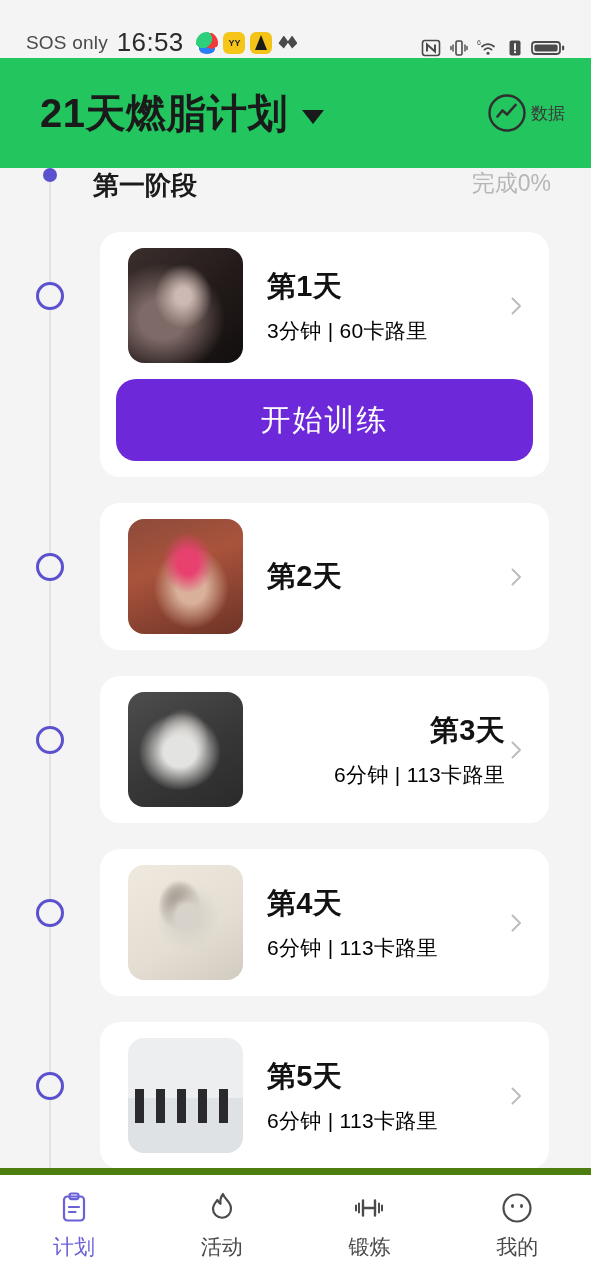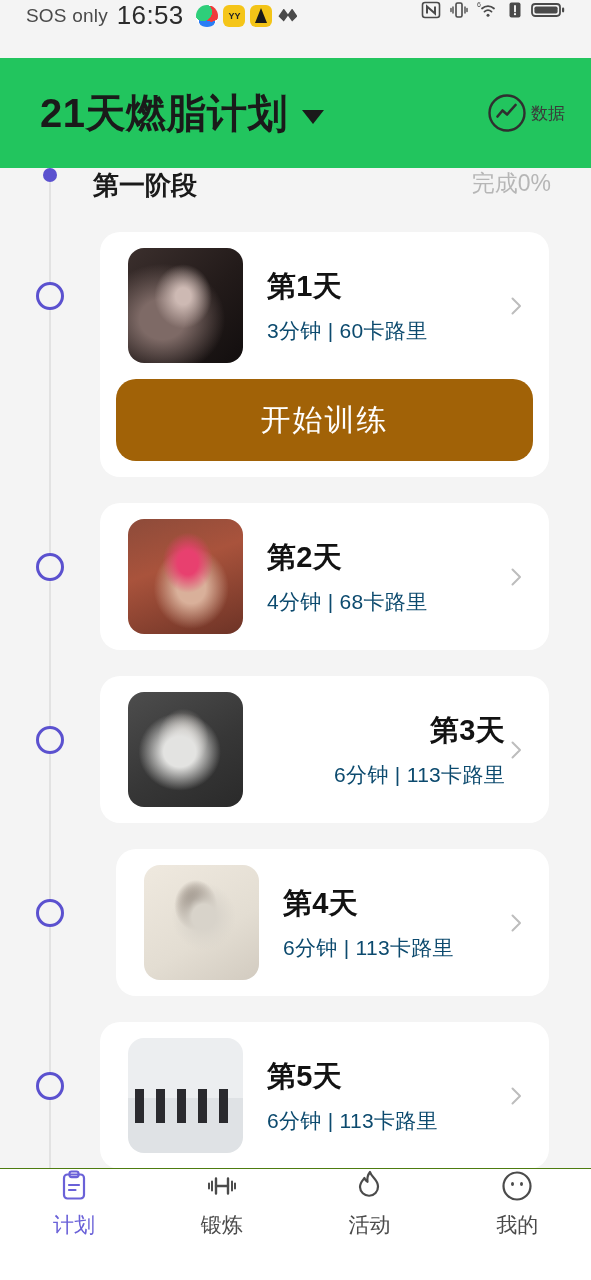--- a/index.html
+++ b/index.html
@@ -7,21 +7,21 @@
   body {
     font-family:"Liberation Sans","DejaVu Sans",sans-serif;
     background:#f4f4f4;
     color:#1d1d1f;
     overflow:hidden;
     position:relative;
   }
 
   
   .statusbar{
-    height:58px; display:flex; align-items:flex-start;
+    height:58px; display:flex; align-items:flex-end;
     padding:0 26px; background:#f4f4f4;
   }
   .sb-left{ display:flex; align-items:center; gap:9px; flex:1; }
   .sb-carrier{ font-size:19px; color:#4a4a4a; letter-spacing:.2px; }
   .sb-time{ font-size:26px; color:#2b2b2b; letter-spacing:.3px; }
   .sb-apps{ display:flex; align-items:center; gap:5px; margin-left:4px; }
   .appico{ width:22px; height:22px; border-radius:6px; display:block; }
   .ai1{ background:
       radial-gradient(circle at 32% 32%, #2ecf7a 0 42%, transparent 43%),
       radial-gradient(circle at 70% 40%, #ef3b3b 0 38%, transparent 39%),
@@ -88,25 +88,25 @@
     background:#ffffff; border-radius:20px;
     padding:16px; display:flex; flex-direction:column;
   }
   .card-main{ display:flex; align-items:center;margin-left:12px; }
   .thumb{
     width:115px; height:115px; border-radius:16px;
     flex:0 0 auto; overflow:hidden; position:relative;
   }
   .card-txt{ flex:1; margin-left:24px; }
   .day-title{ font-size:29px; font-weight:bold; color:#121212; letter-spacing:.3px; }
-  .day-meta{ font-size:21px; color:#0c4a6e; margin-top:10px; letter-spacing:.3px; }
+  .day-meta{ font-size:21px; color:#000000; margin-top:10px; letter-spacing:.3px; }
   .chev{ width:22px; height:22px; flex:0 0 auto; margin-right:6px; }
   .start-btn{
     margin-top:16px; height:82px; border-radius:20px;
-    background:#a16207; display:flex; align-items:center; justify-content:center;
+    background:#6d28d9; display:flex; align-items:center; justify-content:center;
     color:#fff; font-size:30px; font-weight:500; letter-spacing:2px;
     border:none; width:100%; font-family:Liberation Serif, serif;
   }
 
   
   .th1{ background:
      radial-gradient(ellipse at 48% 42%, #cdb9b3 0 9%, transparent 34%),
      radial-gradient(ellipse at 30% 62%, #7e6a66 0 20%, transparent 55%),
      linear-gradient(135deg,#3b2f2d 0%,#231b1a 55%,#120e0e 100%); }
   .th2{ background:
@@ -125,21 +125,21 @@
      linear-gradient(to bottom,#eceef0 0 52%, #dfe2e5 52% 100%),
      #e8eaec; position:relative; }
   .th5::after{ content:""; position:absolute; left:6%; top:44%;
     right:6%; height:30%;
     background:repeating-linear-gradient(90deg,#2a2a2e 0 9px, transparent 9px 21px); }
 
   
   .tabbar{
     position:absolute; left:0; right:0; bottom:0; height:112px;
     background:#ffffff; display:flex; align-items:flex-start;
-    border-top:1px solid #4d7c0f;
+    padding-top:16px; border-top:7px solid #4d7c0f;
   }
   .tab{ flex:1; display:flex; flex-direction:column; align-items:center; gap:8px; }
   .tab-label{ font-size:21px; color:#4b4b4b; }
   .tab.active .tab-label{ color:#6a61d8; }
 </style>
 </head>
 <body>
 
 <div class="statusbar">
   <div class="sb-left">
@@ -220,21 +220,20 @@
     </div>
   </div>
 
   <div class="row" style="margin-top:26px;">
     <span class="node" style="top:50px;"></span>
     <div class="card">
       <div class="card-main">
         <div class="thumb th2"></div>
         <div class="card-txt">
           <div class="day-title">第2天</div>
-          <div class="day-meta">4分钟 | 68卡路里</div>
         </div>
         <svg class="chev" viewBox="0 0 22 22">
           <path d="M7.5 3.5L15 11l-7.5 7.5" fill="none" stroke="#bdbdbd" stroke-width="2" stroke-linecap="round" stroke-linejoin="round"></path>
         </svg>
       </div>
     </div>
   </div>
 
   <div class="row" style="margin-top:26px;text-align:right;">
     <span class="node" style="top:50px;"></span>
@@ -245,21 +244,21 @@
           <div class="day-title">第3天</div>
           <div class="day-meta">6分钟 | 113卡路里</div>
         </div>
         <svg class="chev" viewBox="0 0 22 22">
           <path d="M7.5 3.5L15 11l-7.5 7.5" fill="none" stroke="#bdbdbd" stroke-width="2" stroke-linecap="round" stroke-linejoin="round"></path>
         </svg>
       </div>
     </div>
   </div>
 
-  <div class="row" style="margin-top:26px;padding-left:16px;">
+  <div class="row" style="margin-top:26px;">
     <span class="node" style="top:50px;"></span>
     <div class="card">
       <div class="card-main">
         <div class="thumb th4"></div>
         <div class="card-txt">
           <div class="day-title">第4天</div>
           <div class="day-meta">6分钟 | 113卡路里</div>
         </div>
         <svg class="chev" viewBox="0 0 22 22">
           <path d="M7.5 3.5L15 11l-7.5 7.5" fill="none" stroke="#bdbdbd" stroke-width="2" stroke-linecap="round" stroke-linejoin="round"></path>
@@ -289,31 +288,31 @@
   <div class="tab active">
     <svg width="34" height="34" viewBox="0 0 34 34">
       <rect x="7" y="5.5" width="20" height="24" rx="3.4" fill="none" stroke="#6a61d8" stroke-width="2.2"></rect>
       <rect x="12.5" y="2.5" width="9" height="5.6" rx="2" fill="none" stroke="#6a61d8" stroke-width="2.2"></rect>
       <path d="M12 16h10M12 21h6.5" stroke="#6a61d8" stroke-width="2.2" stroke-linecap="round"></path>
     </svg>
     <span class="tab-label">计划</span>
   </div>
   <div class="tab">
     <svg width="34" height="34" viewBox="0 0 34 34">
+      <path d="M18 3c1.5 5.5 8 7.5 8 14.5A9 9 0 0 1 8 18c0-4 2.5-6.5 4.5-9 .6 2 1.8 3.2 3 3.8C15 9.5 16 5.5 18 3z" fill="none" stroke="#4b4b4b" stroke-width="2.2" stroke-linejoin="round"></path>
+    </svg>
+    <span class="tab-label">活动</span>
+  </div>
+  <div class="tab">
+    <svg width="34" height="34" viewBox="0 0 34 34">
       <path d="M11 9.5v15M23 9.5v15" stroke="#4b4b4b" stroke-width="2.4" stroke-linecap="round"></path>
       <path d="M11 17h12" stroke="#4b4b4b" stroke-width="2.4" stroke-linecap="round"></path>
       <path d="M7 12.5v9M4 14.5v5M27 12.5v9M30 14.5v5" stroke="#4b4b4b" stroke-width="2" stroke-linecap="round"></path>
     </svg>
     <span class="tab-label">锻炼</span>
-  </div>
-  <div class="tab">
-    <svg width="34" height="34" viewBox="0 0 34 34">
-      <path d="M18 3c1.5 5.5 8 7.5 8 14.5A9 9 0 0 1 8 18c0-4 2.5-6.5 4.5-9 .6 2 1.8 3.2 3 3.8C15 9.5 16 5.5 18 3z" fill="none" stroke="#4b4b4b" stroke-width="2.2" stroke-linejoin="round"></path>
-    </svg>
-    <span class="tab-label">活动</span>
   </div>
   <div class="tab">
     <svg width="34" height="34" viewBox="0 0 34 34">
       <circle cx="17" cy="17" r="13.5" fill="none" stroke="#4b4b4b" stroke-width="2.2"></circle>
       <ellipse cx="12.5" cy="15" rx="1.5" ry="2.1" fill="#4b4b4b"></ellipse>
       <ellipse cx="21.5" cy="15" rx="1.5" ry="2.1" fill="#4b4b4b"></ellipse>
     </svg>
     <span class="tab-label">我的</span>
   </div>
 </div>

